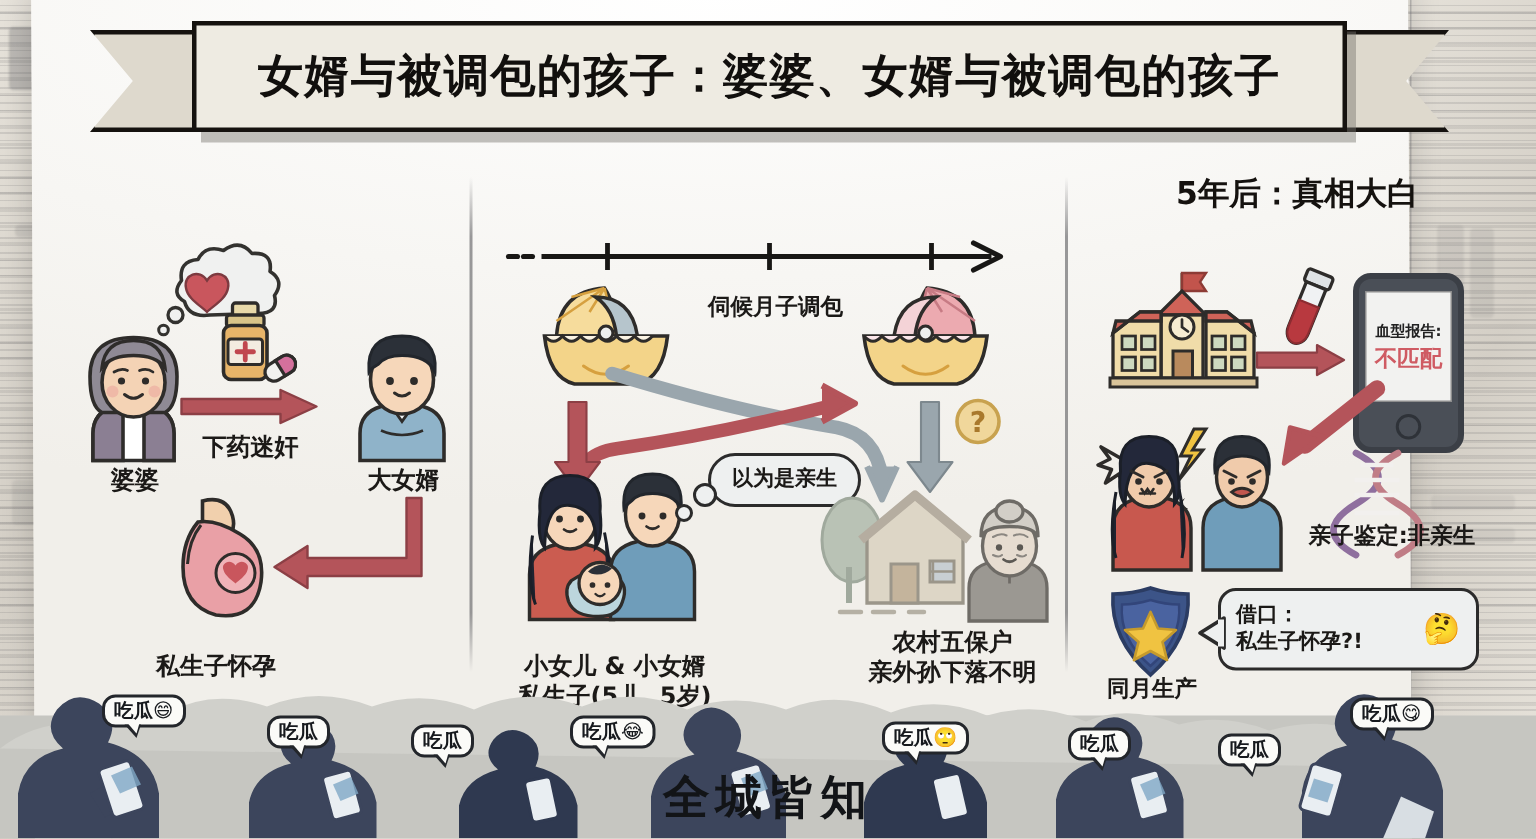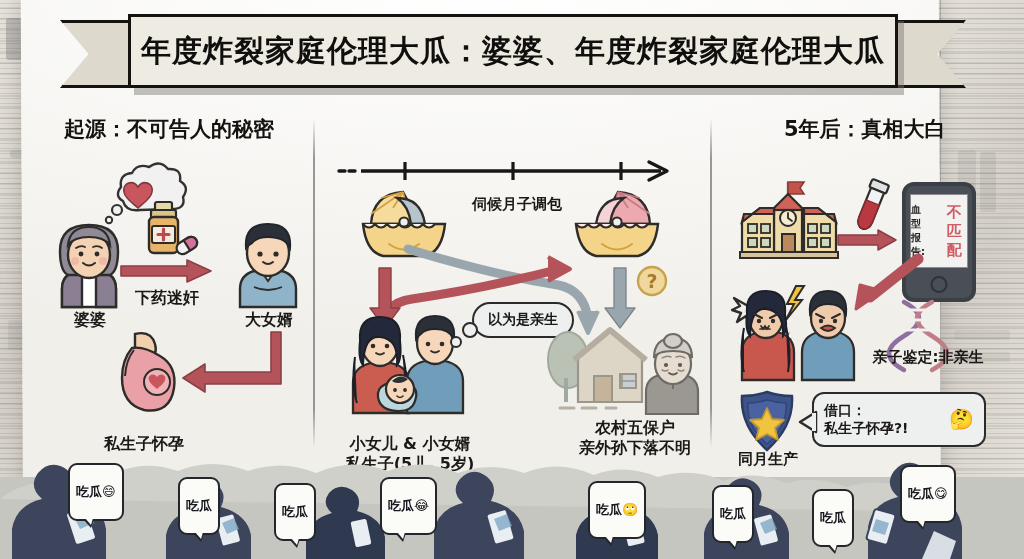--- a/index.html
+++ b/index.html
@@ -68,32 +68,32 @@
   
   .bubble{position:absolute;background:#eef0f0;border:2.5px solid #2b2b2b;border-radius:22px;
     font-size:14px;font-weight:bold;color:#1b1917;text-align:center;line-height:1.25;
     padding:7px 12px;font-family:"DejaVu Sans","Liberation Sans",sans-serif;}
   .bubble .dot{position:absolute;background:#eef0f0;border:2.5px solid #2b2b2b;border-radius:50%;}
 
   
   .phone{position:absolute;width:66px;height:112px;border:4px solid #3b3f46;border-radius:12px;
     background:#4a4f57;}
   .phone .scr{position:absolute;left:4px;right:4px;top:8px;height:72px;background:#f2f2f0;
-    border:1px solid #8d8d8d;display:flex;flex-direction:row;align-items:center;justify-content:center;gap:16px;}
+    border:1px solid #8d8d8d;display:flex;flex-direction:column;align-items:center;justify-content:center;gap:2px;}
   .phone .l1{font-size:10px;font-weight:bold;color:#222;font-family:"DejaVu Sans",sans-serif;}
   .phone .l2{font-size:15px;font-weight:bold;color:#cf5b63;font-family:"DejaVu Sans",sans-serif;}
   .phone .home{position:absolute;left:50%;bottom:5px;transform:translateX(-50%);
     width:13px;height:13px;border:2px solid #2e3238;border-radius:50%;}
 
   
   #crowd{position:absolute;left:0;bottom:0;width:1024px;height:108px;overflow:hidden;}
   #crowd .bg{position:absolute;left:0;bottom:0;width:1024px;height:82px;background:#c6c6c1;}
   #crowd .person{position:absolute;bottom:0;}
   .ebub{position:absolute;background:#fbfbf8;border:2.5px solid #23262b;border-radius:9px;
-    padding:18px 6px;font-size:13px;font-weight:bold;color:#16191d;white-space:nowrap;
+    padding:0 6px;font-size:13px;font-weight:bold;color:#16191d;white-space:nowrap;
     font-family:"DejaVu Sans","Liberation Sans",sans-serif;}
   .ebub .tl{position:absolute;left:13px;bottom:-9px;width:0;height:0;
     border-left:8px solid transparent;border-right:3px solid transparent;border-top:9px solid #23262b;}
   .ebub .tl i{position:absolute;left:-6px;top:-10px;width:0;height:0;
     border-left:6px solid transparent;border-right:2px solid transparent;border-top:7px solid #fbfbf8;}
   #citywide{position:absolute;left:0;right:0;bottom:6px;text-align:center;
     font-size:31px;font-weight:bold;color:#121417;letter-spacing:4px;
     font-family:"DejaVu Sans","Liberation Sans",sans-serif;}
 </style>
 </head>
@@ -116,30 +116,27 @@
   </div>
 
   <div id="sheet"></div>
 
   <div id="content">
 
     <div class="ribbon">
       <div class="tail l"></div>
       <div class="tail r"></div>
       <div class="plate">
-        <div class="txt">年度炸裂家庭伦理大瓜：婆婆、年度炸裂家庭伦理大瓜</div>
+        <div class="txt">女婿与被调包的孩子：婆婆、女婿与被调包的孩子</div>
       </div>
     </div>
 
     <div class="divider" style="left:313px"></div>
     <div class="divider" style="left:710px"></div>
 
-    <div class="panel" style="left:48px;width:258px;">
-      <div class="phead">起源：不可告人的秘密</div>
-    </div>
 
     <div class="art" style="left:95px;top:165px">
       <svg width="86" height="66" viewBox="0 0 86 66">
         <path d="M26 22 q-2-13 11-14 q5-10 17-6 q11-8 19 2 q14-1 12 12 q10 6 3 16 q3 12-11 12 l-32 1 q-14 2-17-9 q-9-5-2-14z" fill="#f0f1f0" stroke="#33322f" stroke-width="2.4" stroke-linejoin="round"></path>
         <path d="M43 22 c-5-8-16-4-14 5 c1 7 10 12 14 16 c4-4 13-9 14-16 c2-9-9-13-14-5z" fill="#c9565d" stroke="#7d3a40" stroke-width="1.6"></path>
         <circle cx="22" cy="45" r="5" fill="#f0f1f0" stroke="#33322f" stroke-width="2.2"></circle>
         <circle cx="14" cy="55" r="3.2" fill="#f0f1f0" stroke="#33322f" stroke-width="2"></circle>
       </svg>
     </div>
 
@@ -567,16 +564,17 @@
             <i></i>
           </span>
       </div>
       <div class="ebub" style="left:900px;top:14px">
         <span>吃瓜</span><span>😋</span>
         <span class="tl">
             <i></i>
           </span>
       </div>
 
+      <div id="citywide">全城皆知</div>
     </div>
 
   </div>
 </div>
 
 </body></html>

